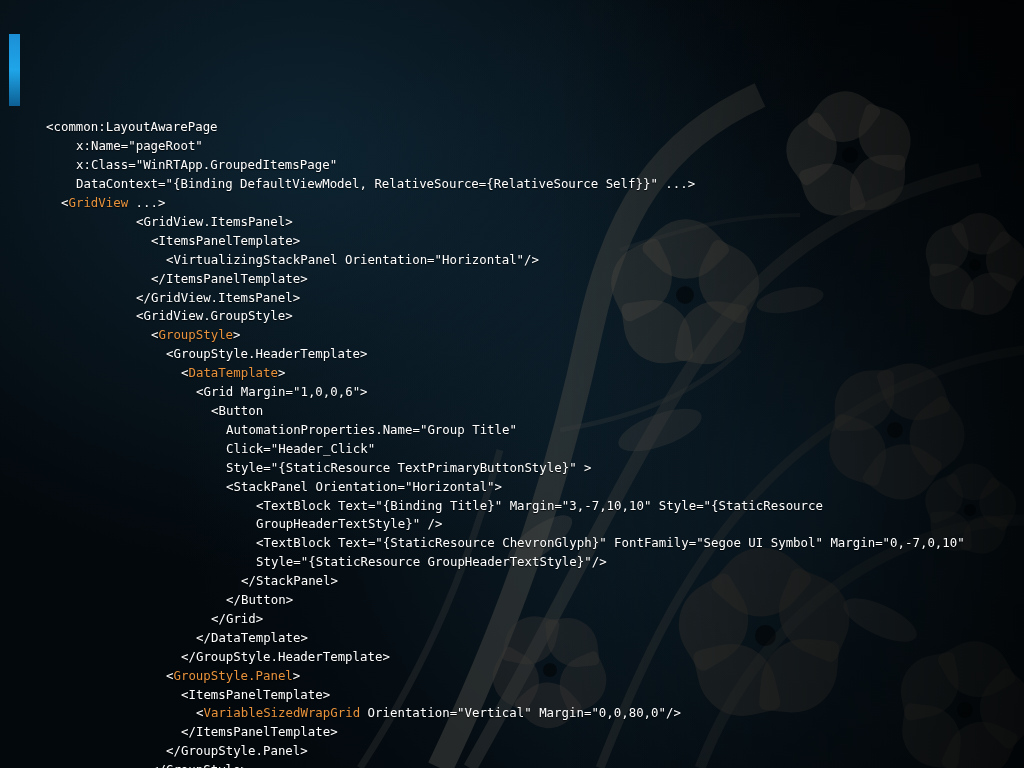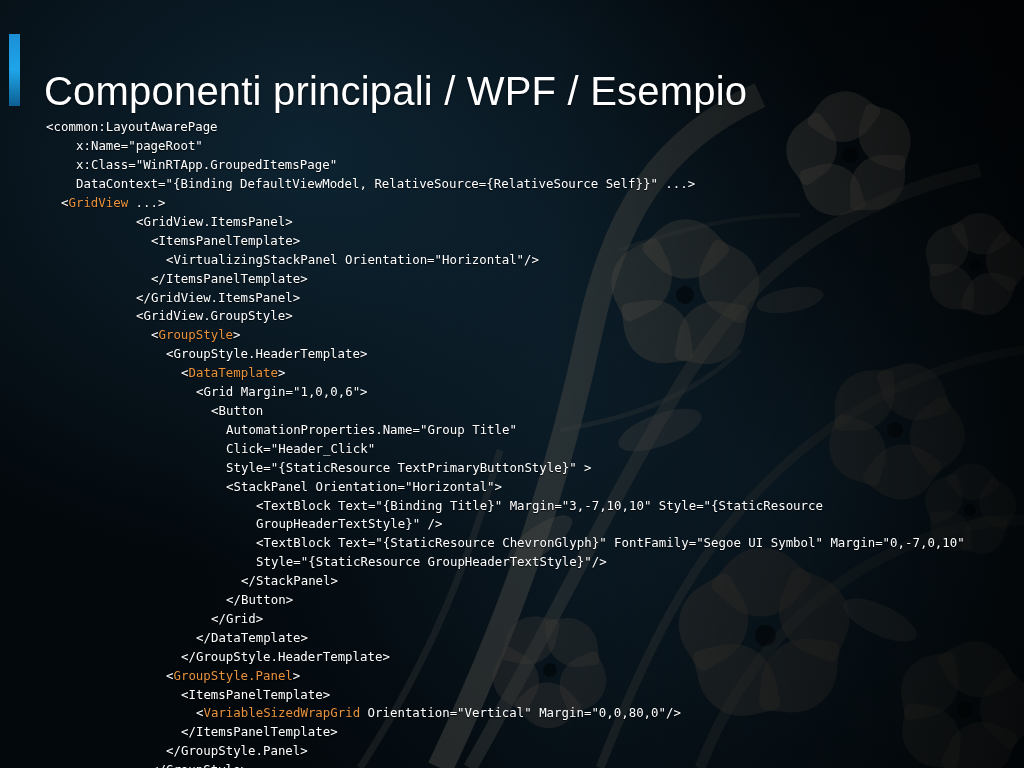--- a/index.html
+++ b/index.html
@@ -193,17 +193,16 @@
       <i style="transform:rotate(159deg)"></i>
       <i style="transform:rotate(231deg)"></i>
       <i style="transform:rotate(303deg)"></i>
       <b></b>
   </div>
 
   <div class="bg-dark-right"></div>
 
   <div class="accent-bar"></div>
 
-  <h1 class="title">Componenti principali / WPF / Esempio</h1>
 
   <pre class="code" id="code-block"><span class="ln" style="padding-left: 0px;"><span>&lt;common:LayoutAwarePage</span></span><span class="ln" style="padding-left: 30px;"><span>x:Name="pageRoot"</span></span><span class="ln" style="padding-left: 30px;"><span>x:Class="WinRTApp.GroupedItemsPage"</span></span><span class="ln" style="padding-left: 30px;"><span>DataContext="{Binding DefaultViewModel, RelativeSource={RelativeSource Self}}" ...&gt;</span></span><span class="ln" style="padding-left: 15px;"><span>&lt;</span><span class="tag-hl" style="color: rgb(232, 146, 60);">GridView</span><span> ...&gt;</span></span><span class="ln" style="padding-left: 90px;"><span>&lt;GridView.ItemsPanel&gt;</span></span><span class="ln" style="padding-left: 105px;"><span>&lt;ItemsPanelTemplate&gt;</span></span><span class="ln" style="padding-left: 120px;"><span>&lt;VirtualizingStackPanel Orientation="Horizontal"/&gt;</span></span><span class="ln" style="padding-left: 105px;"><span>&lt;/ItemsPanelTemplate&gt;</span></span><span class="ln" style="padding-left: 90px;"><span>&lt;/GridView.ItemsPanel&gt;</span></span><span class="ln" style="padding-left: 90px;"><span>&lt;GridView.GroupStyle&gt;</span></span><span class="ln" style="padding-left: 105px;"><span>&lt;</span><span class="tag-hl" style="color: rgb(232, 146, 60);">GroupStyle</span><span>&gt;</span></span><span class="ln" style="padding-left: 120px;"><span>&lt;GroupStyle.HeaderTemplate&gt;</span></span><span class="ln" style="padding-left: 135px;"><span>&lt;</span><span class="tag-hl" style="color: rgb(232, 146, 60);">DataTemplate</span><span>&gt;</span></span><span class="ln" style="padding-left: 150px;"><span>&lt;Grid Margin="1,0,0,6"&gt;</span></span><span class="ln" style="padding-left: 165px;"><span>&lt;Button</span></span><span class="ln" style="padding-left: 180px;"><span>AutomationProperties.Name="Group Title"</span></span><span class="ln" style="padding-left: 180px;"><span>Click="Header_Click"</span></span><span class="ln" style="padding-left: 180px;"><span>Style="{StaticResource TextPrimaryButtonStyle}" &gt;</span></span><span class="ln" style="padding-left: 180px;"><span>&lt;StackPanel Orientation="Horizontal"&gt;</span></span><span class="ln" style="padding-left: 210px;"><span>&lt;TextBlock Text="{Binding Title}" Margin="3,-7,10,10" Style="{StaticResource GroupHeaderTextStyle}" /&gt;</span></span><span class="ln" style="padding-left: 210px;"><span>&lt;TextBlock Text="{StaticResource ChevronGlyph}" FontFamily="Segoe UI Symbol" Margin="0,-7,0,10" Style="{StaticResource GroupHeaderTextStyle}"/&gt;</span></span><span class="ln" style="padding-left: 195px;"><span>&lt;/StackPanel&gt;</span></span><span class="ln" style="padding-left: 180px;"><span>&lt;/Button&gt;</span></span><span class="ln" style="padding-left: 165px;"><span>&lt;/Grid&gt;</span></span><span class="ln" style="padding-left: 150px;"><span>&lt;/DataTemplate&gt;</span></span><span class="ln" style="padding-left: 135px;"><span>&lt;/GroupStyle.HeaderTemplate&gt;</span></span><span class="ln" style="padding-left: 120px;"><span>&lt;</span><span class="tag-hl" style="color: rgb(232, 146, 60);">GroupStyle.Panel</span><span>&gt;</span></span><span class="ln" style="padding-left: 135px;"><span>&lt;ItemsPanelTemplate&gt;</span></span><span class="ln" style="padding-left: 150px;"><span>&lt;</span><span class="tag-hl" style="color: rgb(232, 146, 60);">VariableSizedWrapGrid</span><span> Orientation="Vertical" Margin="0,0,80,0"/&gt;</span></span><span class="ln" style="padding-left: 135px;"><span>&lt;/ItemsPanelTemplate&gt;</span></span><span class="ln" style="padding-left: 120px;"><span>&lt;/GroupStyle.Panel&gt;</span></span><span class="ln" style="padding-left: 105px;"><span>&lt;/GroupStyle&gt;</span></span></pre>
 
 </div>
 
 </body></html>

